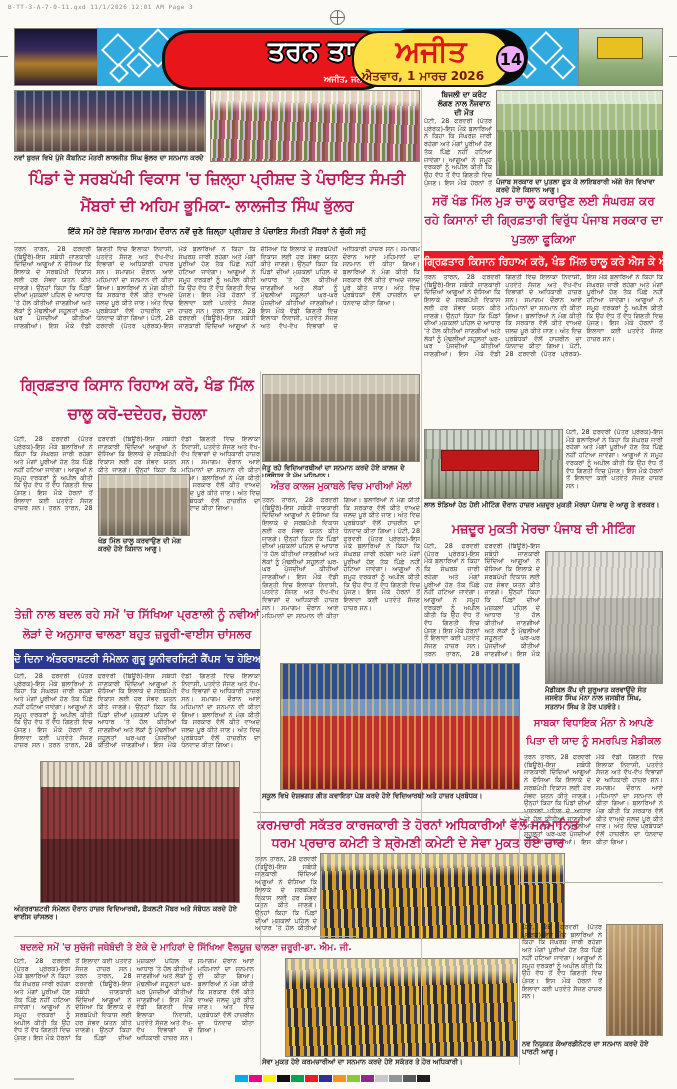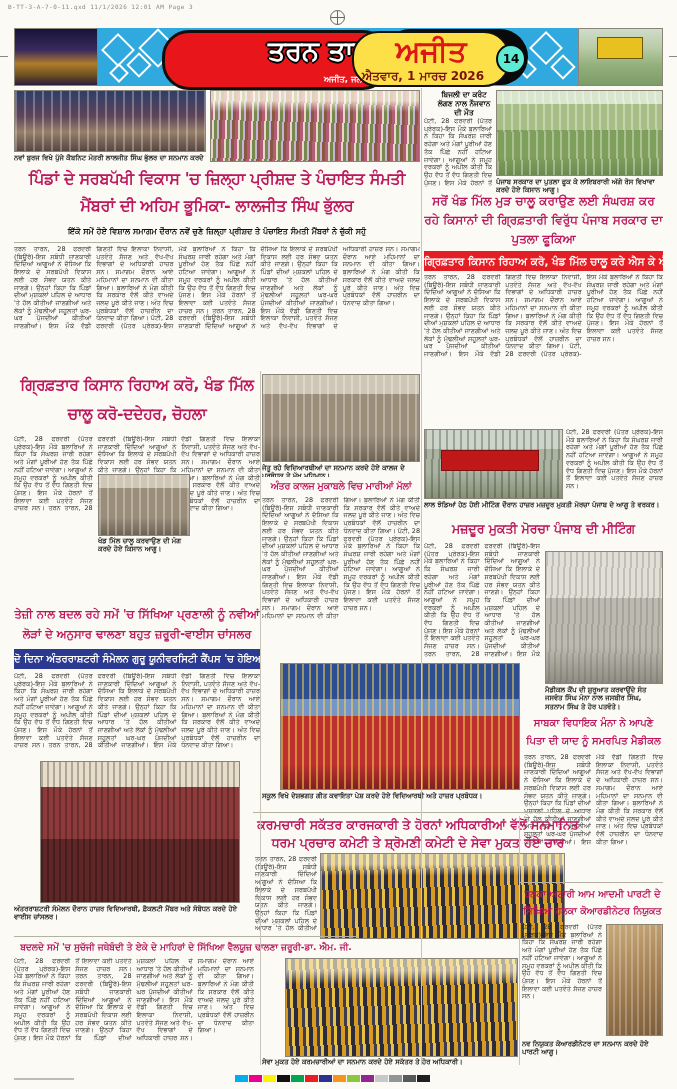--- a/index.html
+++ b/index.html
@@ -58,22 +58,22 @@
   .mast{background:#2fa9de;}
   .dia{position:absolute;border:2px solid #fff;transform:rotate(45deg);}
   .redbox{position:absolute;background:#e8151a;border:3px solid #101010;border-radius:27px;}
   .redbox .big{position:absolute;left:0;right:0;top:2px;text-align:right;font-weight:bold;font-size:27px;
       color:#fff;text-shadow:-2px 0 #000,2px 0 #000,0 -2px #000,0 2px #000,-1px -1px #000,1px 1px #000;}
   .redbox .small{position:absolute;right:14px;bottom:2px;font-size:8.5px;font-weight:bold;color:#fff;}
   .capsule{position:absolute;background:#0a0a0a;border-radius:28px;}
   .yellowbox{position:absolute;background:#fde047;border-radius:26px;border:2px solid #111;}
   .yellowbox .big{position:absolute;left:0;right:0;top:1px;text-align:center;font-weight:bold;font-size:29px;color:#e0151a;}
   .yellowbox .small{position:absolute;left:8px;right:0;bottom:2px;text-align:left;font-size:12px;font-weight:bold;color:#7a1010;}
-  .pgcircle{position:absolute;width:26px;height:26px;border-radius:50%;background:#5eead4;border:2px solid #0a0a0a;
-      font-weight:bold;font-size:12px;color:#000;display:flex;align-items:center;justify-content:center;}
+  .pgcircle{position:absolute;width:26px;height:26px;border-radius:50%;background:#f0abfc;border:2px solid #0a0a0a;
+      font-weight:bold;font-size:16px;color:#000;display:flex;align-items:center;justify-content:center;}
   .regmark{border:1px solid #666;border-radius:50%;
       background:linear-gradient(#666,#666) center/1px 140% no-repeat,linear-gradient(#666,#666) center/140% 1px no-repeat;}
   #chips{display:flex;gap:1px;}
   #chips div{width:13px;height:7px;}
 </style>
 </head>
 <body>
 
 <div id="page">
 
@@ -192,24 +192,20 @@
   <div class="abs cap" style="left:262px;top:1058px;width:256px;height:14px;">ਸੇਵਾ ਮੁਕਤ ਹੋਏ ਕਰਮਚਾਰੀਆਂ ਦਾ ਸਨਮਾਨ ਕਰਦੇ ਹੋਏ ਸਕੱਤਰ ਤੇ ਹੋਰ ਅਧਿਕਾਰੀ।</div>
 
   <div class="abs hrule" style="left:14px;top:936px;width:344px;"></div>
   <div class="abs hl" style="left:14px;top:940px;width:344px;height:15px;font-size:9px;line-height:15px;white-space:nowrap;">ਬਦਲਦੇ ਸਮੇਂ 'ਚ ਸੁਚੱਜੀ ਜਥੇਬੰਦੀ ਤੇ ਏਕੇ ਦੇ ਮਾਹਿਰਾਂ ਦੇ ਸਿੱਖਿਆ ਵੈਲਯੂਜ਼ ਢਾਲਣਾ ਜ਼ਰੂਰੀ-ਡਾ. ਐਮ. ਜੀ.</div>
   <div class="abs body-cols c4" style="left:14px;top:958px;width:240px;height:107px;">
     <span>ਪੱਟੀ, 28 ਫਰਵਰੀ (ਪੱਤਰ ਪ੍ਰੇਰਕ)-ਇਸ ਮੌਕੇ ਬੁਲਾਰਿਆਂ ਨੇ ਕਿਹਾ ਕਿ ਸੰਘਰਸ਼ ਜਾਰੀ ਰਹੇਗਾ ਅਤੇ ਮੰਗਾਂ ਪੂਰੀਆਂ ਹੋਣ ਤੱਕ ਪਿੱਛੇ ਨਹੀਂ ਹਟਿਆ ਜਾਵੇਗਾ। ਆਗੂਆਂ ਨੇ ਸਮੂਹ ਵਰਕਰਾਂ ਨੂੰ ਅਪੀਲ ਕੀਤੀ ਕਿ ਉਹ ਵੱਧ ਤੋਂ ਵੱਧ ਗਿਣਤੀ ਵਿਚ ਪੁੱਜਣ। ਇਸ ਮੌਕੇ ਹੋਰਨਾਂ ਤੋਂ ਇਲਾਵਾ ਕਈ ਪਤਵੰਤੇ ਸੱਜਣ ਹਾਜ਼ਰ ਸਨ।</span>
     <span>ਤਰਨ ਤਾਰਨ, 28 ਫਰਵਰੀ (ਬਿਊਰੋ)-ਇਸ ਸਬੰਧੀ ਜਾਣਕਾਰੀ ਦਿੰਦਿਆਂ ਆਗੂਆਂ ਨੇ ਦੱਸਿਆ ਕਿ ਇਲਾਕੇ ਦੇ ਸਰਬਪੱਖੀ ਵਿਕਾਸ ਲਈ ਹਰ ਸੰਭਵ ਯਤਨ ਕੀਤੇ ਜਾਣਗੇ। ਉਨ੍ਹਾਂ ਕਿਹਾ ਕਿ ਪਿੰਡਾਂ ਦੀਆਂ ਮੁਸ਼ਕਲਾਂ ਪਹਿਲ ਦੇ ਆਧਾਰ 'ਤੇ ਹੱਲ ਕੀਤੀਆਂ ਜਾਣਗੀਆਂ ਅਤੇ ਲੋਕਾਂ ਨੂੰ ਮੁੱਢਲੀਆਂ ਸਹੂਲ਼ਤਾਂ ਘਰ-ਘਰ ਪੁੱਜਦੀਆਂ ਕੀਤੀਆਂ ਜਾਣਗੀਆਂ। ਇਸ ਮੌਕੇ ਵੱਡੀ ਗਿਣਤੀ ਵਿਚ ਇਲਾਕਾ ਨਿਵਾਸੀ, ਪਤਵੰਤੇ ਸੱਜਣ ਅਤੇ ਵੱਖ-ਵੱਖ ਵਿਭਾਗਾਂ ਦੇ ਅਧਿਕਾਰੀ ਹਾਜ਼ਰ ਸਨ। ਸਮਾਗਮ ਦੌਰਾਨ ਆਏ ਮਹਿਮਾਨਾਂ ਦਾ ਸਨਮਾਨ ਵੀ ਕੀਤਾ ਗਿਆ। ਬੁਲਾਰਿਆਂ ਨੇ ਮੰਗ ਕੀਤੀ ਕਿ ਸਰਕਾਰ ਵੱਲੋਂ ਕੀਤੇ ਵਾਅਦੇ ਜਲਦ ਪੂਰੇ ਕੀਤੇ ਜਾਣ। ਅੰਤ ਵਿਚ ਪ੍ਰਬੰਧਕਾਂ ਵੱਲੋਂ ਹਾਜ਼ਰੀਨ ਦਾ ਧੰਨਵਾਦ ਕੀਤਾ ਗਿਆ।</span>
   </div>
 
   <div class="abs hrule" style="left:520px;top:882px;width:143px;"></div>
-  <div class="abs" style="left:522px;top:885px;width:141px;height:36px;">
-    <div class="hl" style="font-size:9.5px;line-height:17px;white-space:nowrap;">ਹਲਕਾ ਅਟਾਰੀ ਆਮ ਆਦਮੀ ਪਾਰਟੀ ਦੇ</div>
-    <div class="hl" style="font-size:9.5px;line-height:17px;white-space:nowrap;">ਸਿੱਖਿਆ ਹਲਕਾ ਕੋਆਰਡੀਨੇਟਰ ਨਿਯੁਕਤ</div>
-  </div>
   <div class="abs body-cols c1" style="left:522px;top:924px;width:80px;height:112px;">ਪੱਟੀ, 28 ਫਰਵਰੀ (ਪੱਤਰ ਪ੍ਰੇਰਕ)-ਇਸ ਮੌਕੇ ਬੁਲਾਰਿਆਂ ਨੇ ਕਿਹਾ ਕਿ ਸੰਘਰਸ਼ ਜਾਰੀ ਰਹੇਗਾ ਅਤੇ ਮੰਗਾਂ ਪੂਰੀਆਂ ਹੋਣ ਤੱਕ ਪਿੱਛੇ ਨਹੀਂ ਹਟਿਆ ਜਾਵੇਗਾ। ਆਗੂਆਂ ਨੇ ਸਮੂਹ ਵਰਕਰਾਂ ਨੂੰ ਅਪੀਲ ਕੀਤੀ ਕਿ ਉਹ ਵੱਧ ਤੋਂ ਵੱਧ ਗਿਣਤੀ ਵਿਚ ਪੁੱਜਣ। ਇਸ ਮੌਕੇ ਹੋਰਨਾਂ ਤੋਂ ਇਲਾਵਾ ਕਈ ਪਤਵੰਤੇ ਸੱਜਣ ਹਾਜ਼ਰ ਸਨ।</div>
   <div class="abs photo ph-award" style="left:606px;top:924px;width:57px;height:112px;"></div>
   <div class="abs cap" style="left:522px;top:1040px;width:141px;height:20px;">ਨਵ ਨਿਯੁਕਤ ਕੋਆਰਡੀਨੇਟਰ ਦਾ ਸਨਮਾਨ ਕਰਦੇ ਹੋਏ ਪਾਰਟੀ ਆਗੂ।</div>
 
   <div class="abs vrule" style="left:421px;top:88px;height:977px;"></div>
   <div class="abs vrule" style="left:260px;top:371px;height:694px;"></div>
   <div class="abs vrule" style="left:519px;top:816px;height:249px;"></div>
 
   <div class="abs" id="chips" style="left:235px;top:1075px;">
       <div style="background: rgb(0, 174, 239);"></div>

